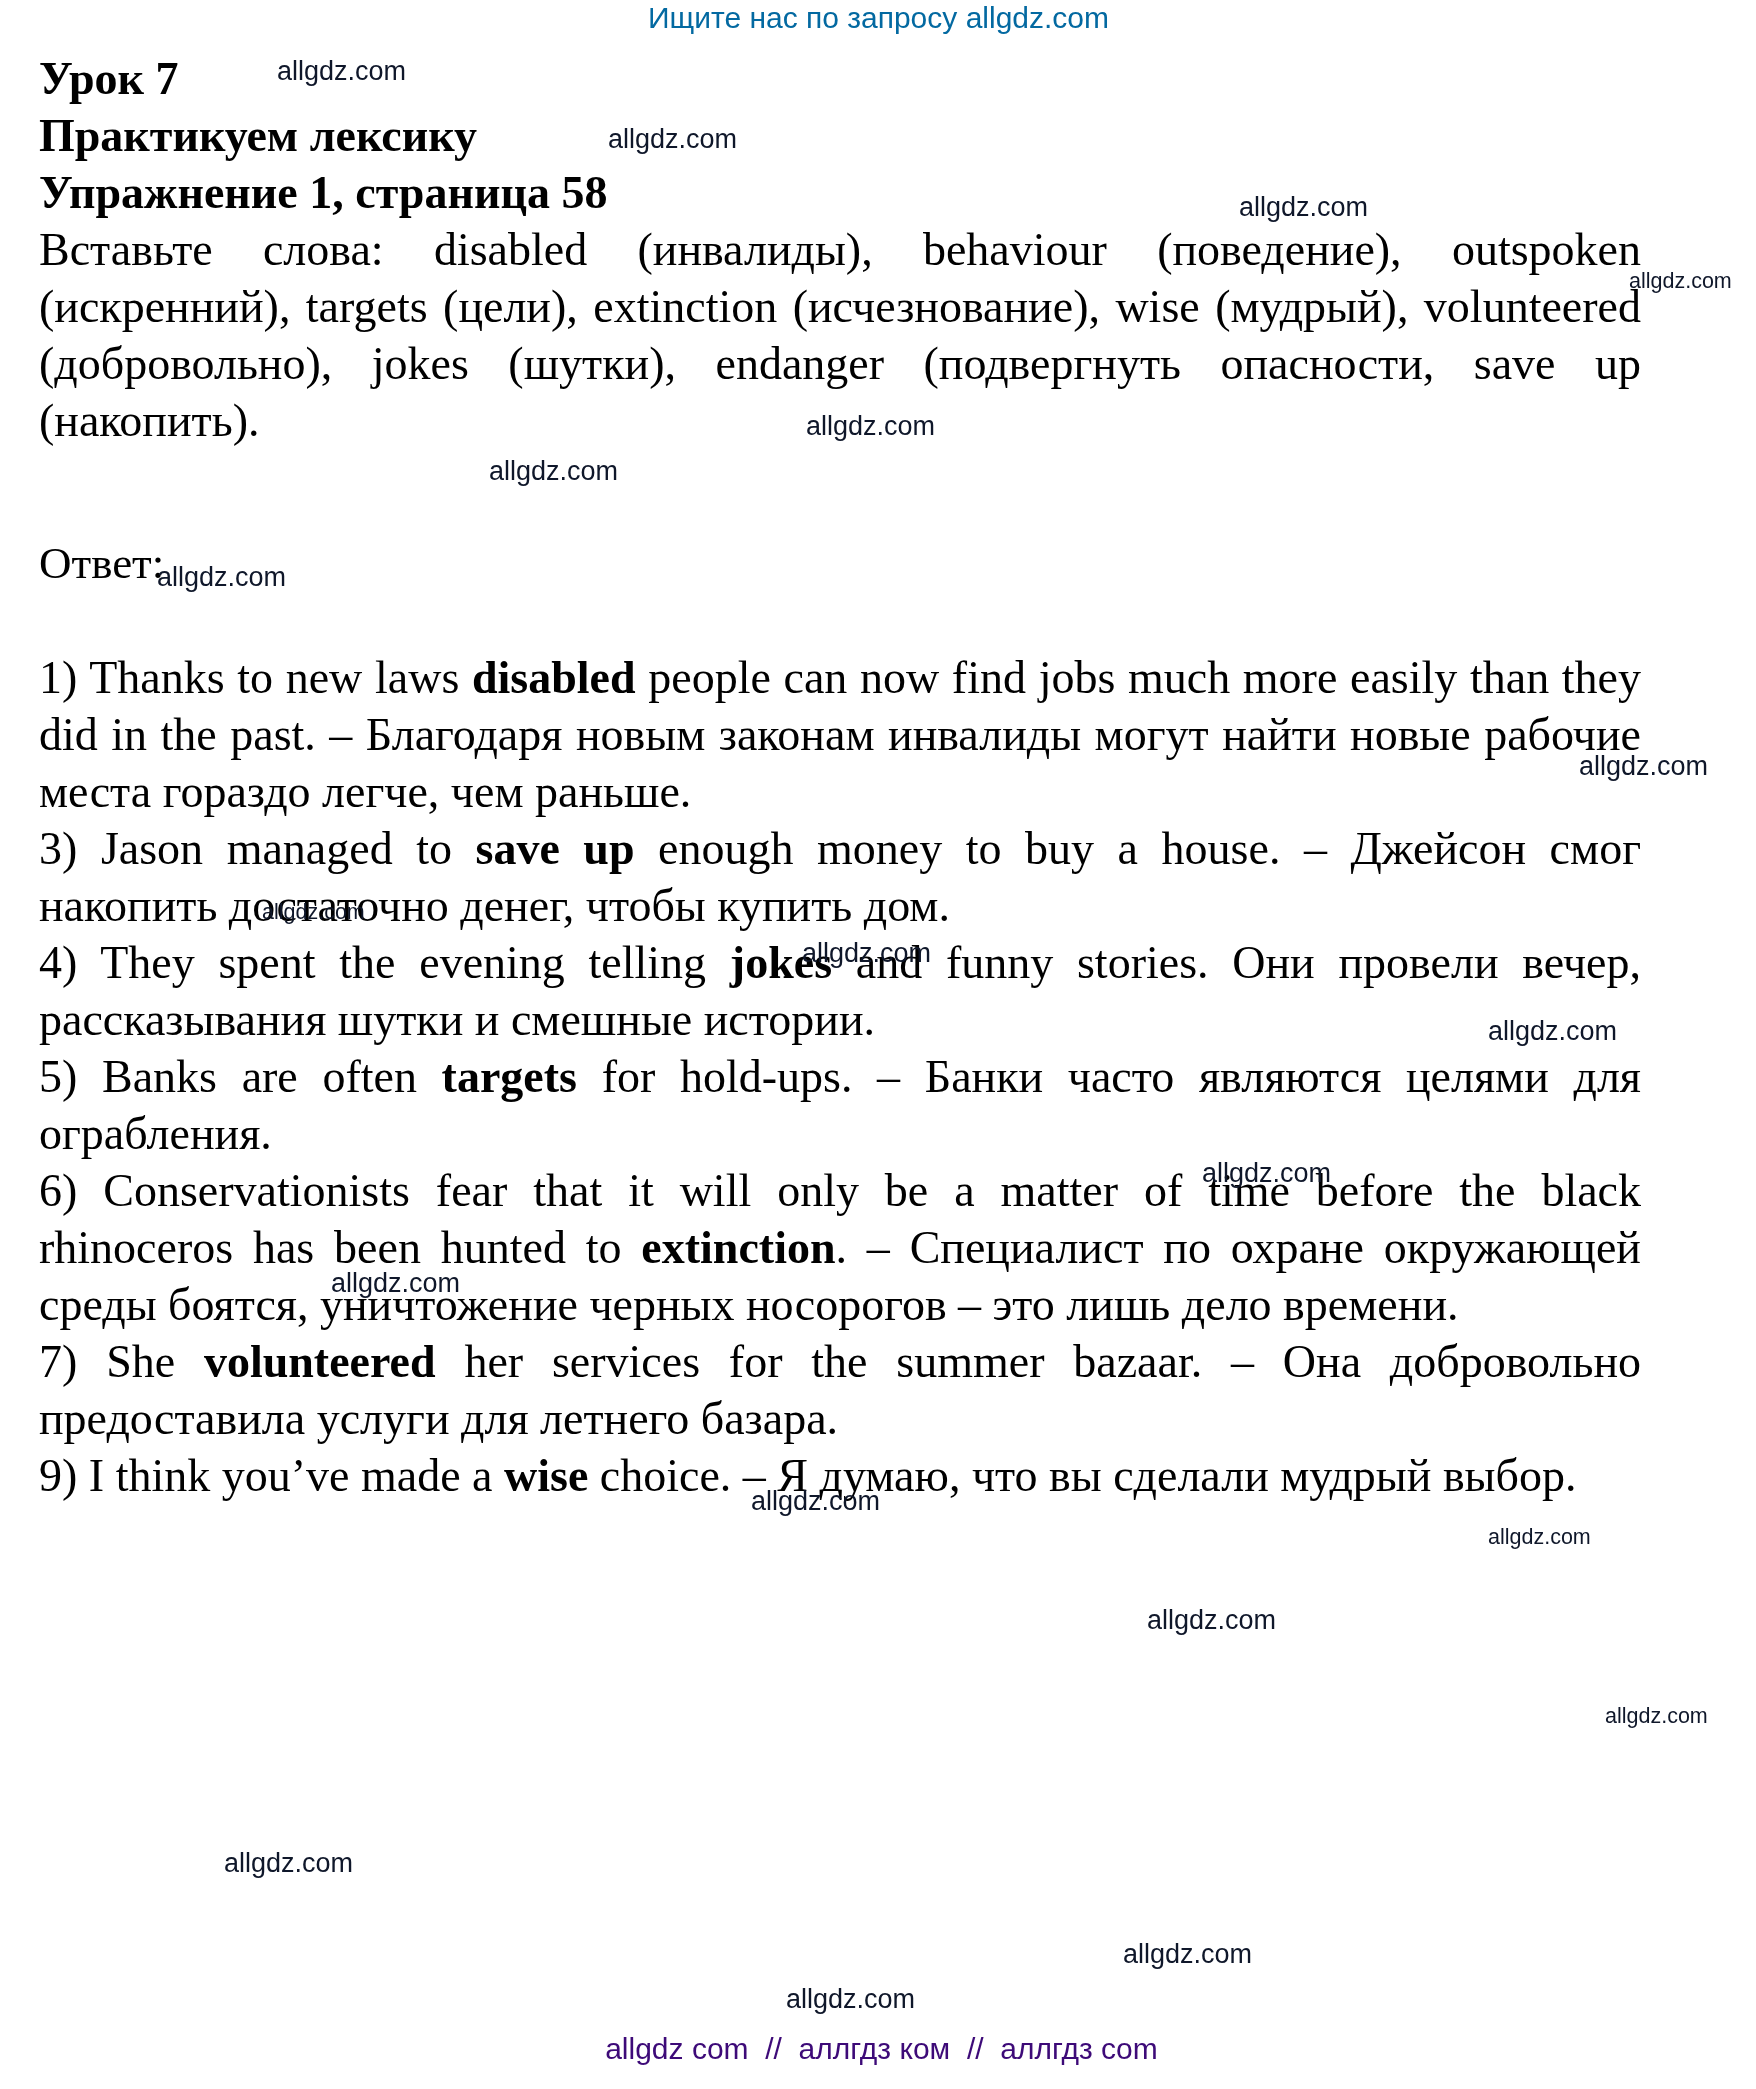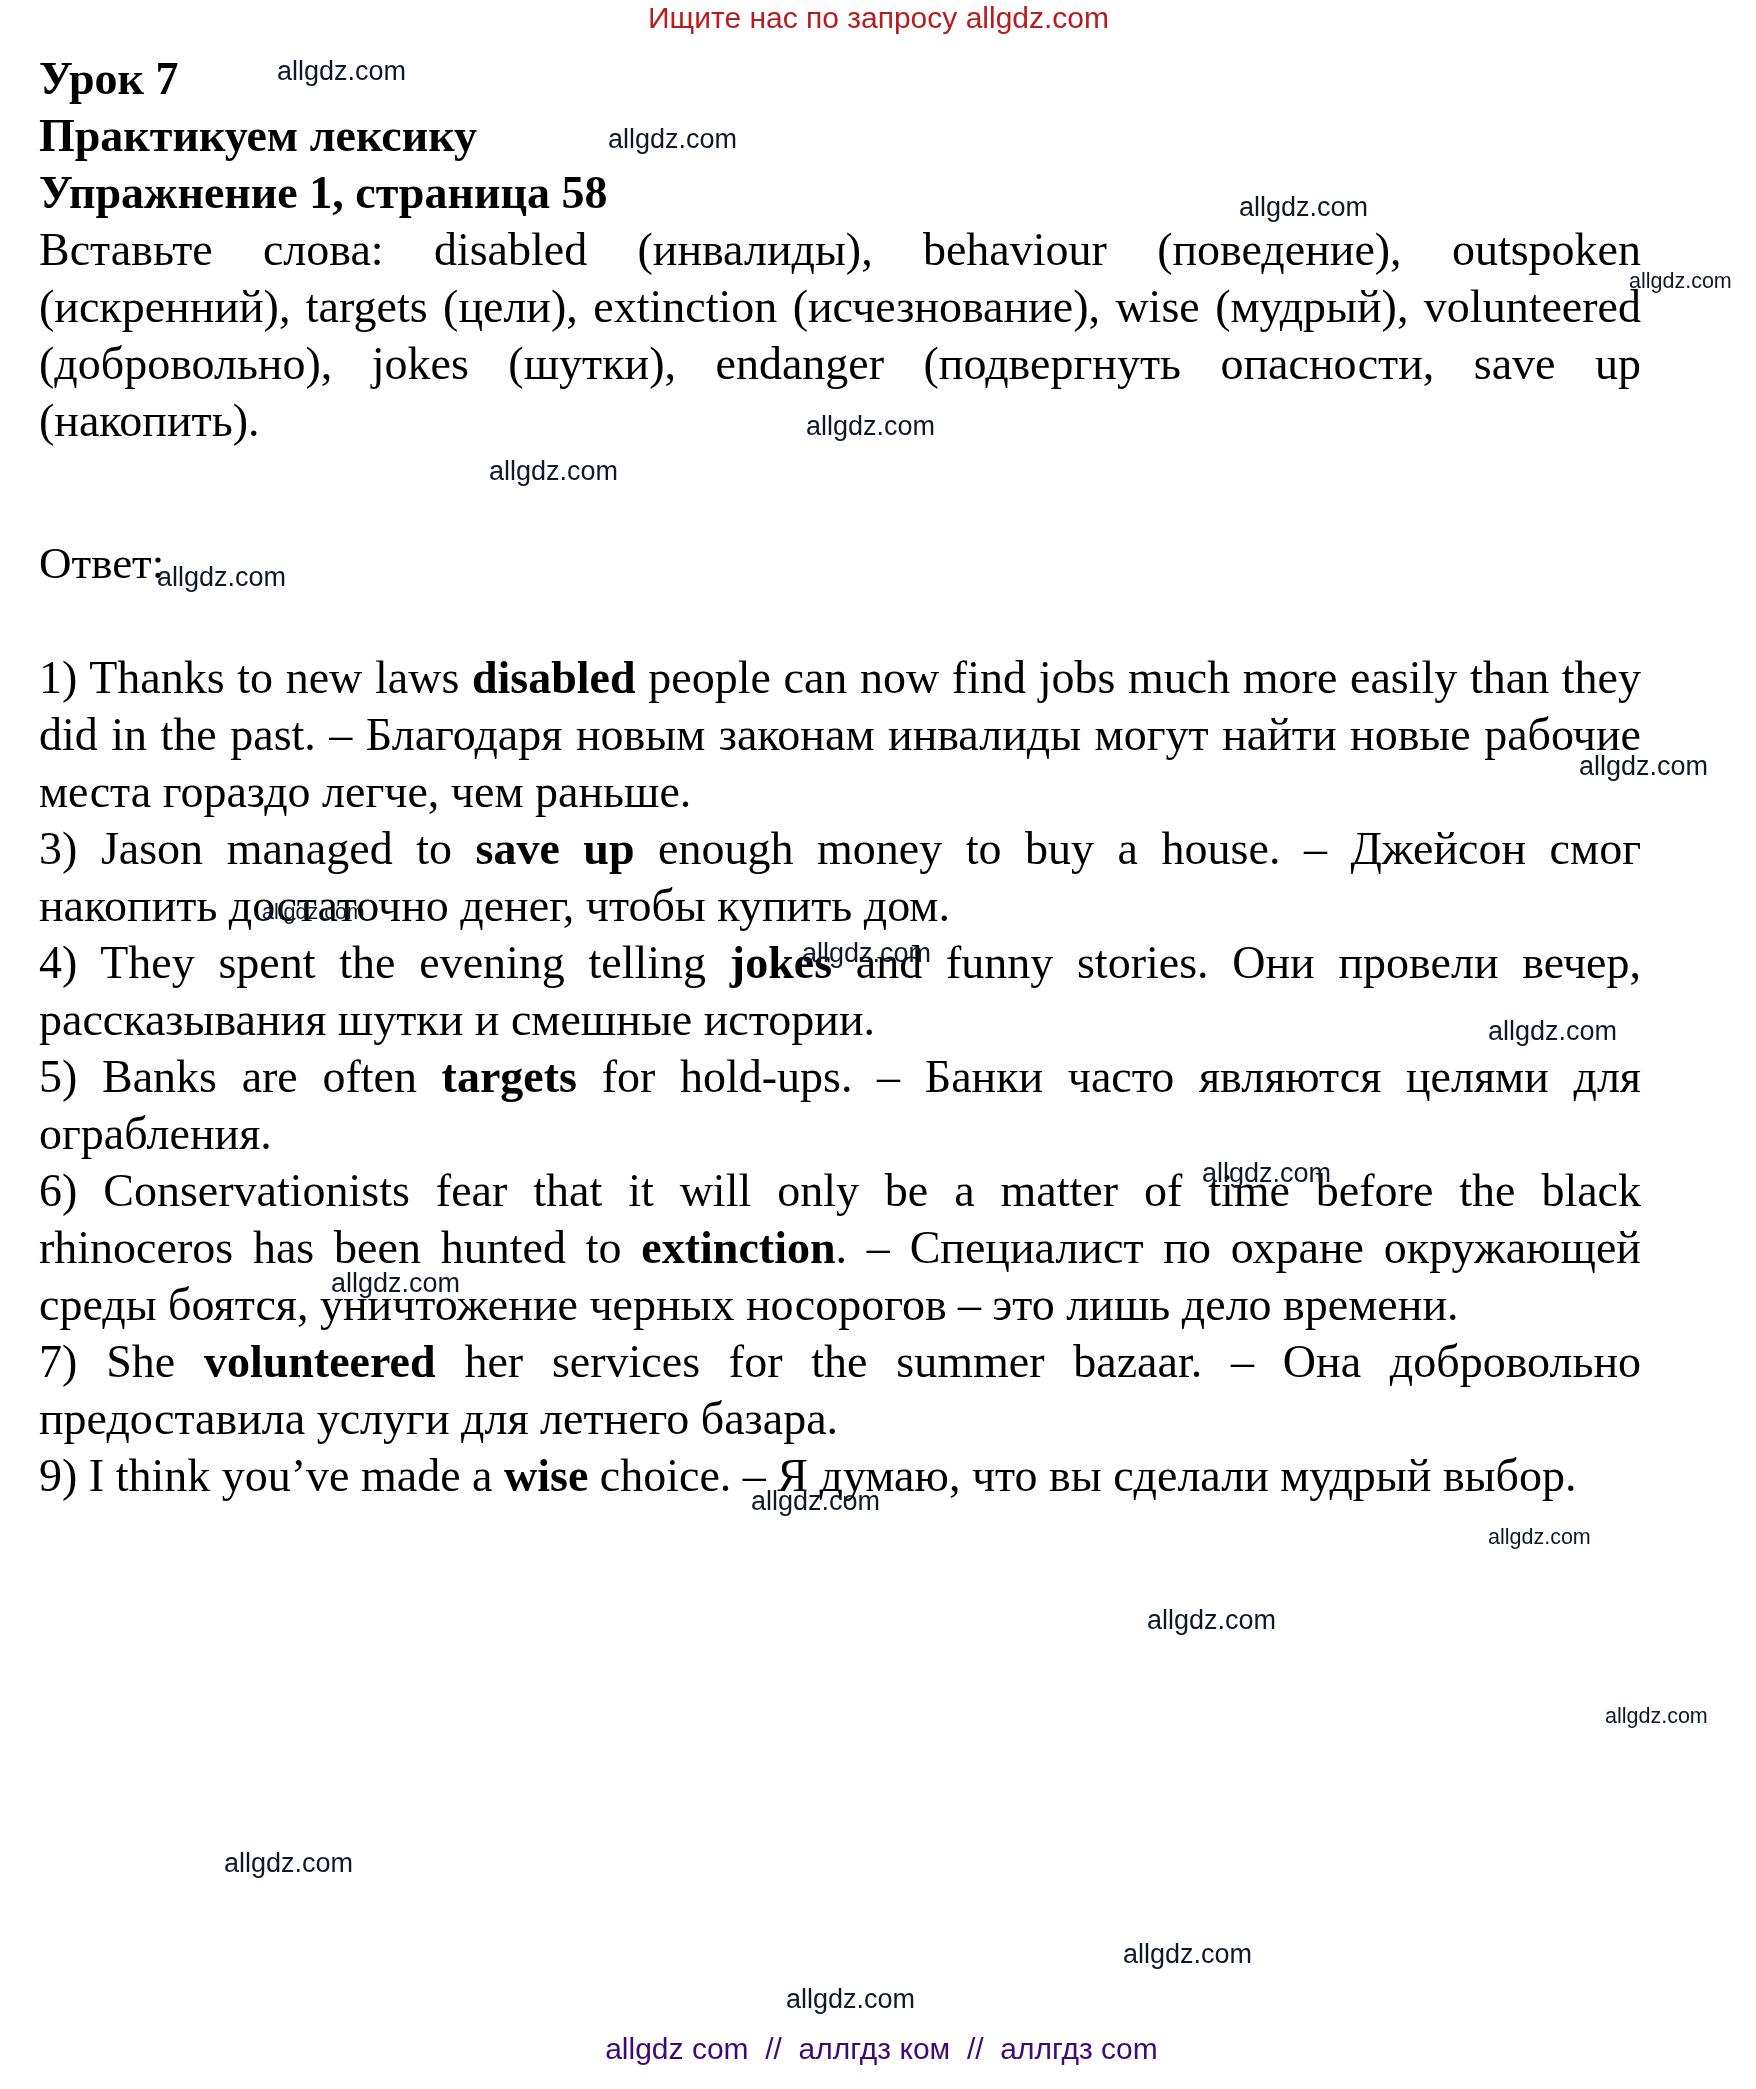--- a/index.html
+++ b/index.html
@@ -15,21 +15,21 @@
   .gap { height:86px; }
   .gap2 { height:57px; }
   .wm { position:absolute; font-family:"Liberation Sans", sans-serif; font-size:27px; color:#0f172a; white-space:nowrap; line-height:1; }
   .wm.small { font-size:21.5px; }
   .footer { position:absolute; top:2031px; left:3px; width:1757px; text-align:center;
          font-family:"Liberation Sans", sans-serif; font-size:30px; line-height:36px; white-space:pre; }
 </style>
 </head>
 <body>
 
-<div class="top-banner" style="color:#b91c1c;">Ищите нас по запросу allgdz.com</div>
+<div class="top-banner" style="color:#0369a1;">Ищите нас по запросу allgdz.com</div>
 
 <div class="page">
   <h1 class="h">Урок 7</h1>
   <h2 class="h">Практикуем лексику</h2>
   <h3 class="h">Упражнение 1, страница 58</h3>
   <p class="p">Вставьте слова: disabled (инвалиды), behaviour (поведение), outspoken (искренний), targets (цели), extinction (исчезнование), wise (мудрый), volunteered (добровольно), jokes (шутки), endanger (подвергнуть опасности, save up (накопить).</p>
   <div class="gap"></div>
   <p class="answer-label">Ответ:</p>
   <div class="gap2"></div>
 

